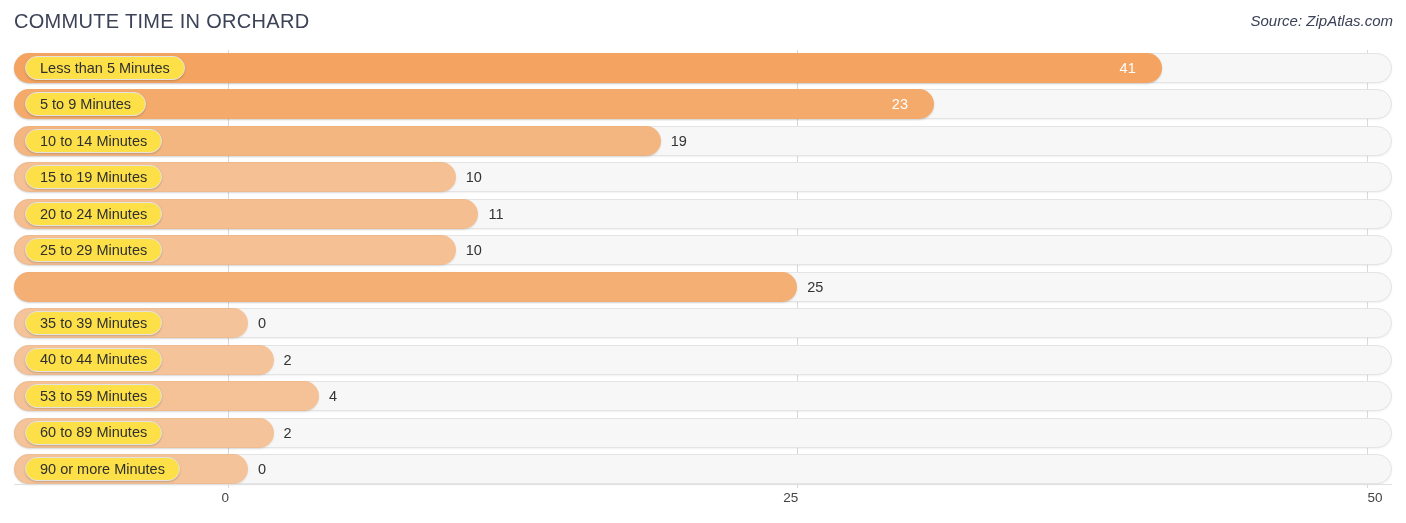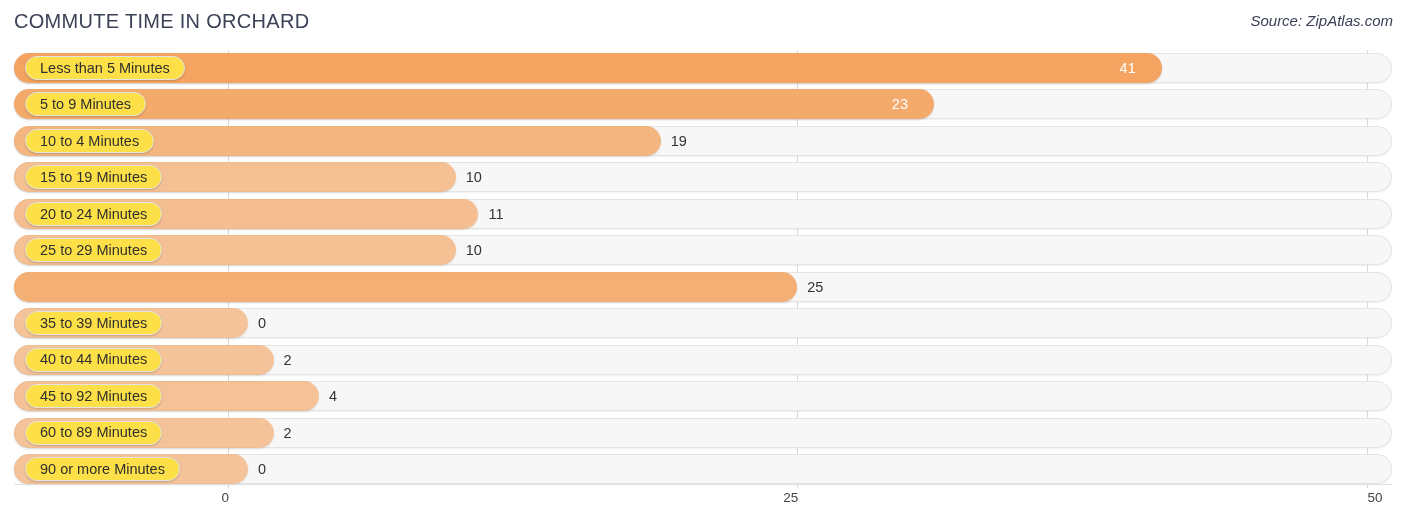--- a/index.html
+++ b/index.html
@@ -115,21 +115,21 @@
           <div class="bar" style="width: 919.87px; opacity: 0.92;"></div>
           <div class="pill">
             <span class="pill-label">5 to 9 Minutes</span>
           </div>
           <div class="val inside" style="left: 877.87px;">23</div>
         </div>
         <div class="row" style="top: 75.9px;">
           <div class="track"></div>
           <div class="bar" style="width: 646.63px; opacity: 0.78;"></div>
           <div class="pill">
-            <span class="pill-label">10 to 4 Minutes</span>
+            <span class="pill-label">10 to 14 Minutes</span>
           </div>
           <div class="val outside" style="left: 656.63px;">19</div>
         </div>
         <div class="row" style="top: 112.35px;">
           <div class="track"></div>
           <div class="bar" style="width: 441.7px; opacity: 0.66;"></div>
           <div class="pill">
             <span class="pill-label">15 to 19 Minutes</span>
           </div>
           <div class="val outside" style="left: 451.7px;">10</div>
@@ -168,21 +168,21 @@
           <div class="bar" style="width: 259.54px; opacity: 0.62;"></div>
           <div class="pill">
             <span class="pill-label">40 to 44 Minutes</span>
           </div>
           <div class="val outside" style="left: 269.54px;">2</div>
         </div>
         <div class="row" style="top: 331.05px;">
           <div class="track"></div>
           <div class="bar" style="width: 305.08px; opacity: 0.64;"></div>
           <div class="pill">
-            <span class="pill-label">45 to 92 Minutes</span>
+            <span class="pill-label">53 to 59 Minutes</span>
           </div>
           <div class="val outside" style="left: 315.08px;">4</div>
         </div>
         <div class="row" style="top: 367.5px;">
           <div class="track"></div>
           <div class="bar" style="width: 259.54px; opacity: 0.62;"></div>
           <div class="pill">
             <span class="pill-label">60 to 89 Minutes</span>
           </div>
           <div class="val outside" style="left: 269.54px;">2</div>

